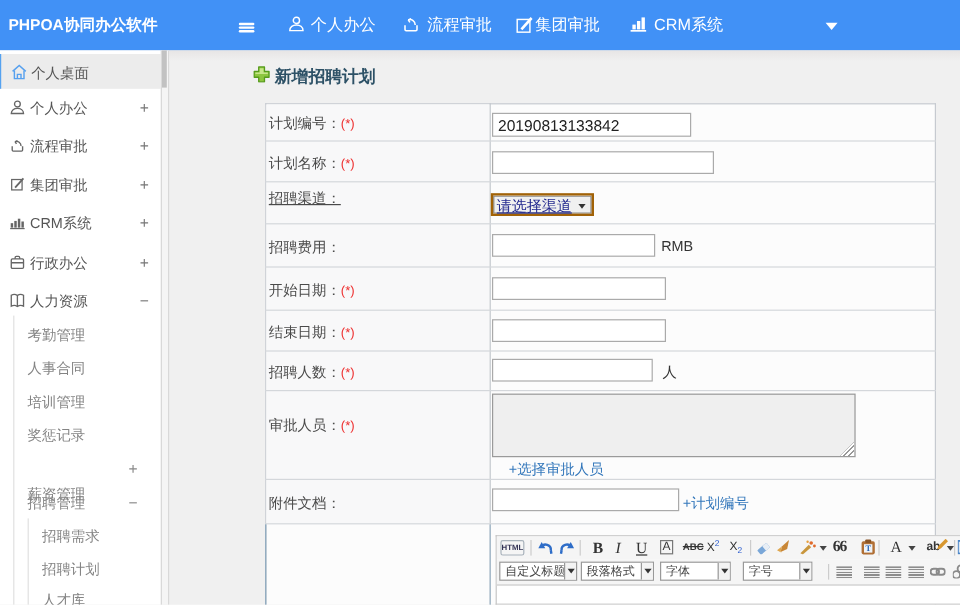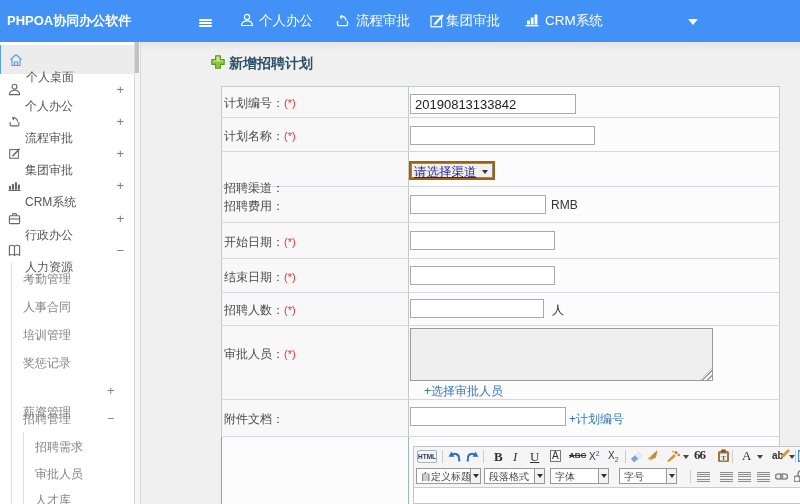--- a/index.html
+++ b/index.html
@@ -9,21 +9,21 @@
 
 
 #hdr { position:absolute; left:0; top:0; width:800px; height:42px; background:#4191f6; color:#fff; }
 #hdr .title { position:absolute; left:7px; top:0; line-height:41px; font-size:13px; font-weight:bold; letter-spacing:0; }
 #hdr .nav-t { position:absolute; top:0; line-height:41px; font-size:13.5px; }
 .bar { position:absolute; width:13px; height:2px; background:#fff; border-radius:1px; }
 
 
 #side { position:absolute; left:0; top:42px; width:134px; height:462px; background:#fff; }
 .mi { position:absolute; left:0; width:134px; height:32px; line-height:32px; font-size:12px; color:#555; }
-.mi .txt { position:absolute; left:25px; top:16px; }
+.mi .txt { position:absolute; left:25px; top:0; }
 .mi .pm { position:absolute; right:10px; top:0; font-size:13px; color:#777; font-family:"Liberation Sans",sans-serif; }
 .mi svg { position:absolute; left:8px; top:50%; margin-top:-7px; }
 .smi { position:absolute; left:0; width:134px; height:28px; line-height:28px; font-size:12px; color:#848484; }
 #sbar { position:absolute; left:134px; top:42px; width:7px; height:462px; background:#f5f5f5; border-left:1px solid #d9d9d9; border-right:1px solid #d9d9d9; }
 #sthumb { position:absolute; left:135px; top:42px; width:4px; height:31px; background:#c2c2c2; }
 
 
 #strip { position:absolute; left:141px; top:42px; width:659px; height:9px; background:linear-gradient(#e7e5e5,#f0f0f0); }
 #head2 { position:absolute; left:229px; top:55px; font-size:14px; font-weight:bold; color:#2d5166; }
 
@@ -176,21 +176,21 @@
     </div>
   <div class="smi" style="top:362.5px;">
       <span style="position:absolute;left:23px;">招聘管理</span>
       <span style="position:absolute;left:107px;font-size:13px;color:#888;">−</span>
     </div>
   <div class="abs" style="left:23px;top:390px;width:1px;height:72px;background:#e0e0e0;"></div>
   <div class="smi" style="top:391px;">
       <span style="position:absolute;left:35px;">招聘需求</span>
     </div>
   <div class="smi" style="top:418px;">
-      <span style="position:absolute;left:35px;">审批人员</span>
+      <span style="position:absolute;left:35px;">招聘计划</span>
     </div>
   <div class="smi" style="top:444px;">
       <span style="position:absolute;left:35px;">人才库</span>
     </div>
 </div>
 <div id="sbar"></div>
 <div id="sthumb"></div>
 
 <div id="strip"></div>
 <svg class="abs" style="left:211px;top:55px;" width="14" height="14" viewBox="0 0 14 14">
@@ -209,21 +209,21 @@
 <div class="hline" style="top:258px;"></div>
 <div class="hline" style="top:292px;"></div>
 <div class="hline" style="top:325px;"></div>
 <div class="hline" style="top:399px;"></div>
 <div class="hline" style="top:436px;"></div>
 <div class="abs" style="left:221px;top:437px;width:1px;height:67px;background:#84a2ba;"></div>
 <div class="abs" style="left:408px;top:437px;width:1px;height:67px;background:#9fb6c8;"></div>
 
 <div class="lab" style="top:95px;">计划编号：<i>(*)</i></div>
 <div class="lab" style="top:128px;">计划名称：<i>(*)</i></div>
-<div class="lab" style="top:180px;">招聘渠道：</div>
+<div class="lab" style="top:157px;text-decoration:underline;">招聘渠道：</div>
 <div class="lab" style="top:198px;">招聘费用：</div>
 <div class="lab" style="top:234px;">开始日期：<i>(*)</i></div>
 <div class="lab" style="top:269px;">结束日期：<i>(*)</i></div>
 <div class="lab" style="top:302px;">招聘人数：<i>(*)</i></div>
 <div class="lab" style="top:346px;">审批人员：<i>(*)</i></div>
 <div class="lab" style="top:411px;">附件文档：</div>
 
 <div class="inp" style="left:410px;top:94px;width:166px;height:20px;line-height:19px;">20190813133842</div>
 <div class="inp" style="left:410px;top:126px;width:185px;height:19px;"></div>
 <div id="sel">

